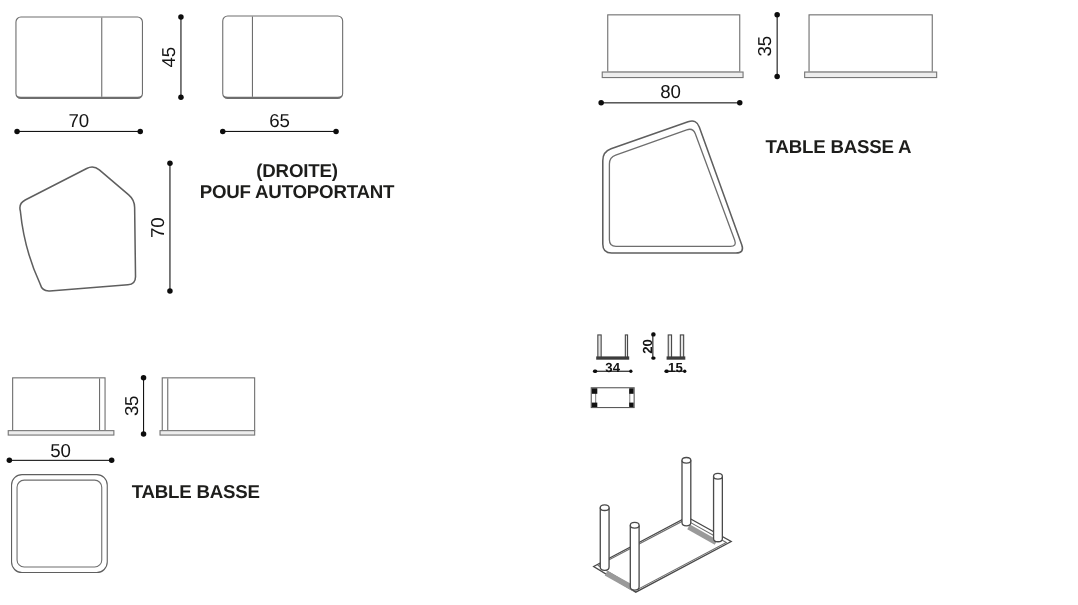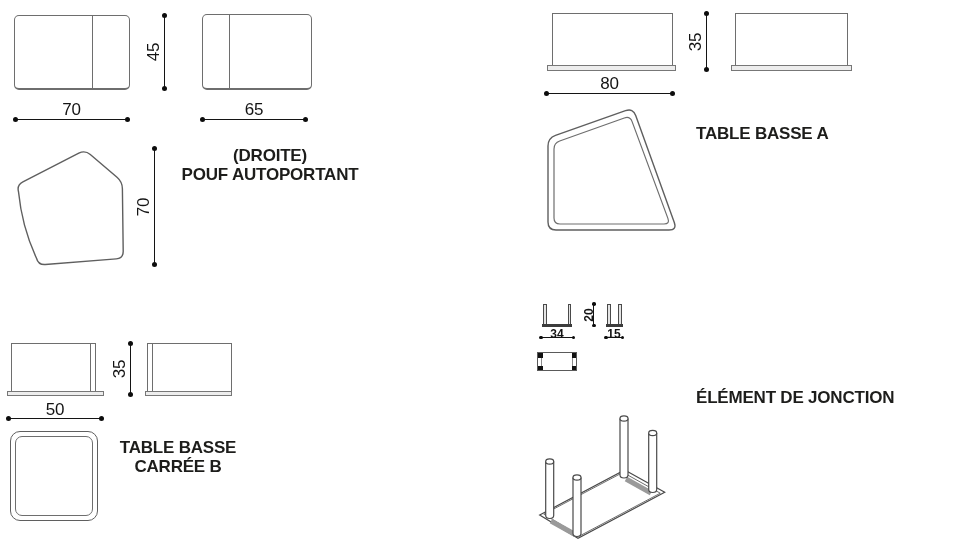--- a/index.html
+++ b/index.html
@@ -156,21 +156,20 @@
     <span class="seam-v" style="left:4px;"></span>
   </div>
   <div class="plinth" style="left:145px;top:391px;width:87px;height:5px;"></div>
 
   <div class="abs" style="left:10px;top:431px;width:88px;height:90px;border:1.6px solid #5f5f5f;border-radius:10px;box-sizing:border-box;">
     <div style="position:absolute;left:4px;top:4px;right:4px;bottom:4px;border:1.2px solid #6e6e6e;border-radius:7px;"></div>
   </div>
 
   <div class="title center" style="left:110px;top:438px;width:136px;">
     <div>TABLE BASSE</div>
-    <div>CARRÉE B</div>
   </div>
 
   <div class="uchan" style="left:543px;top:304px;width:28px;height:23px;">
     <span class="uleg uleg-l"></span>
     <span class="uleg uleg-r"></span>
     <span class="ubase"></span>
   </div>
 
   <div class="dim dim-h dim-sm" style="left:541px;top:327px;width:32px;height:13px">
     <span class="dim-label">34</span>
@@ -221,15 +220,14 @@
       <ellipse cx="94" cy="10.5" rx="4" ry="2.6"></ellipse>
       <path d="M 118.7,25.5 L 118.7,81.5 Q 118.7,84.5 122.7,84.5 Q 126.7,84.5 126.7,81.5 L 126.7,25.5 Z"></path>
       <ellipse cx="122.7" cy="25" rx="4" ry="2.6"></ellipse>
       <path d="M 15.7,54 L 15.7,107.5 Q 15.7,110.5 19.7,110.5 Q 23.7,110.5 23.7,107.5 L 23.7,54 Z"></path>
       <ellipse cx="19.7" cy="53.5" rx="4" ry="2.6"></ellipse>
       <path d="M 43,70 L 43,125.5 Q 43,128.5 47,128.5 Q 51,128.5 51,125.5 L 51,70 Z"></path>
       <ellipse cx="47" cy="69.5" rx="4" ry="2.6"></ellipse>
     </g>
   </svg>
 
-  <div class="title" style="left:696px;top:388px;">ÉLÉMENT DE JONCTION</div>
 
 </div>
 
 </body></html>

